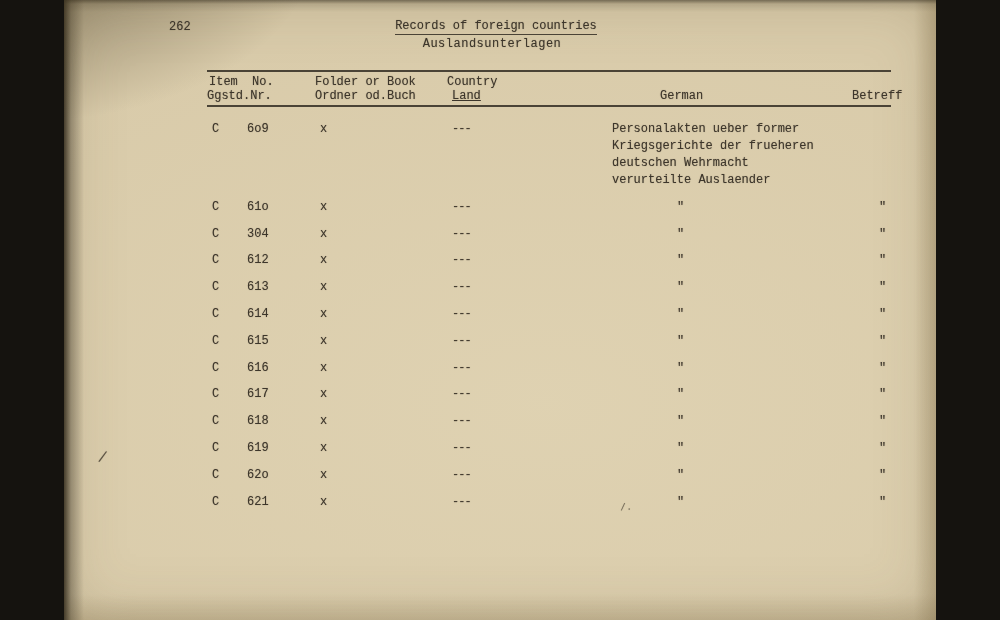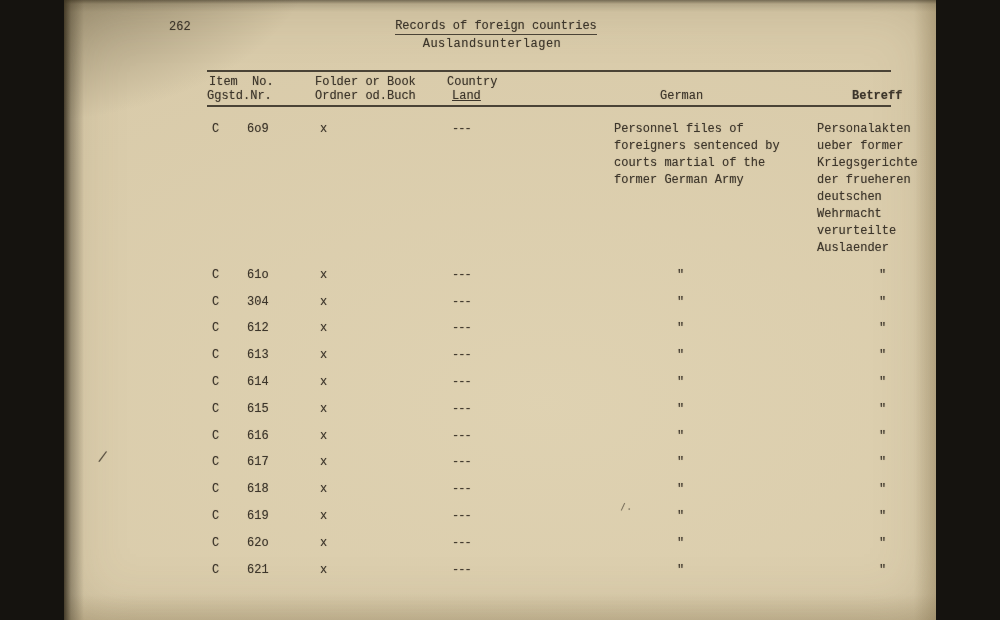--- a/index.html
+++ b/index.html
@@ -29,21 +29,21 @@
   .doc-table{position:absolute;top:70px;left:95px;right:45px;margin-left:48px;}
   .thead{border-top:2px solid #4a4336;border-bottom:2px solid #4a4336;padding:3px 0 2px 0;}
   .hrow{display:grid;grid-template-columns:40px 68px 132px 162px 205px 1fr;line-height:14px;}
   .c{display:block;white-space:pre-line;line-height:17px;}
   .hc{display:block;white-space:pre;}
   .hc.item{padding-left:2px;}
   .hc.no{padding-left:5px;}
   .hc.itemno2{grid-column:1 / span 2;}
   .hc.land{padding-left:5px;text-decoration:underline;}
   .hc.subjecthead{padding-left:51px;}
-  .hc.betreffhead{padding-left:38px;font-weight:bold;}
+  .hc.betreffhead{padding-left:38px;}
   .row{display:grid;grid-template-columns:40px 68px 132px 162px 205px 1fr;margin-top:9.8px;}
   .row-first{margin-top:14px;}
   .c.item{padding-left:5px;}
   .c.folder{padding-left:5px;}
   .c.country{padding-left:5px;letter-spacing:-1px;}
   .c.subject{padding-left:5px;}
   .c.betreff{padding-left:3px;}
   .ditto .c.subject{padding-left:68px;}
   .ditto .c.betreff{padding-left:65px;}
   .stray-slash{position:absolute;left:34px;top:450px;font-size:15px;transform:rotate(8deg);opacity:0.8;}
@@ -79,24 +79,20 @@
         <span class="hc subjecthead">German</span>
         <span class="hc betreffhead">Betreff</span>
       </div>
     </div>
 
     <div class="row row-first">
       <span class="c item">C</span>
       <span class="c no">6o9</span>
       <span class="c folder">x</span>
       <span class="c country">---</span>
-      <span class="c subject">Personnel files of
-foreigners sentenced by
-courts martial of the
-former German Army</span>
       <span class="c betreff">Personalakten ueber former
 Kriegsgerichte der frueheren
 deutschen Wehrmacht
 verurteilte Auslaender</span>
     </div>
 
     <div class="row ditto">
       <span class="c item">C</span>
       <span class="c no">61o</span>
       <span class="c folder">x</span>

